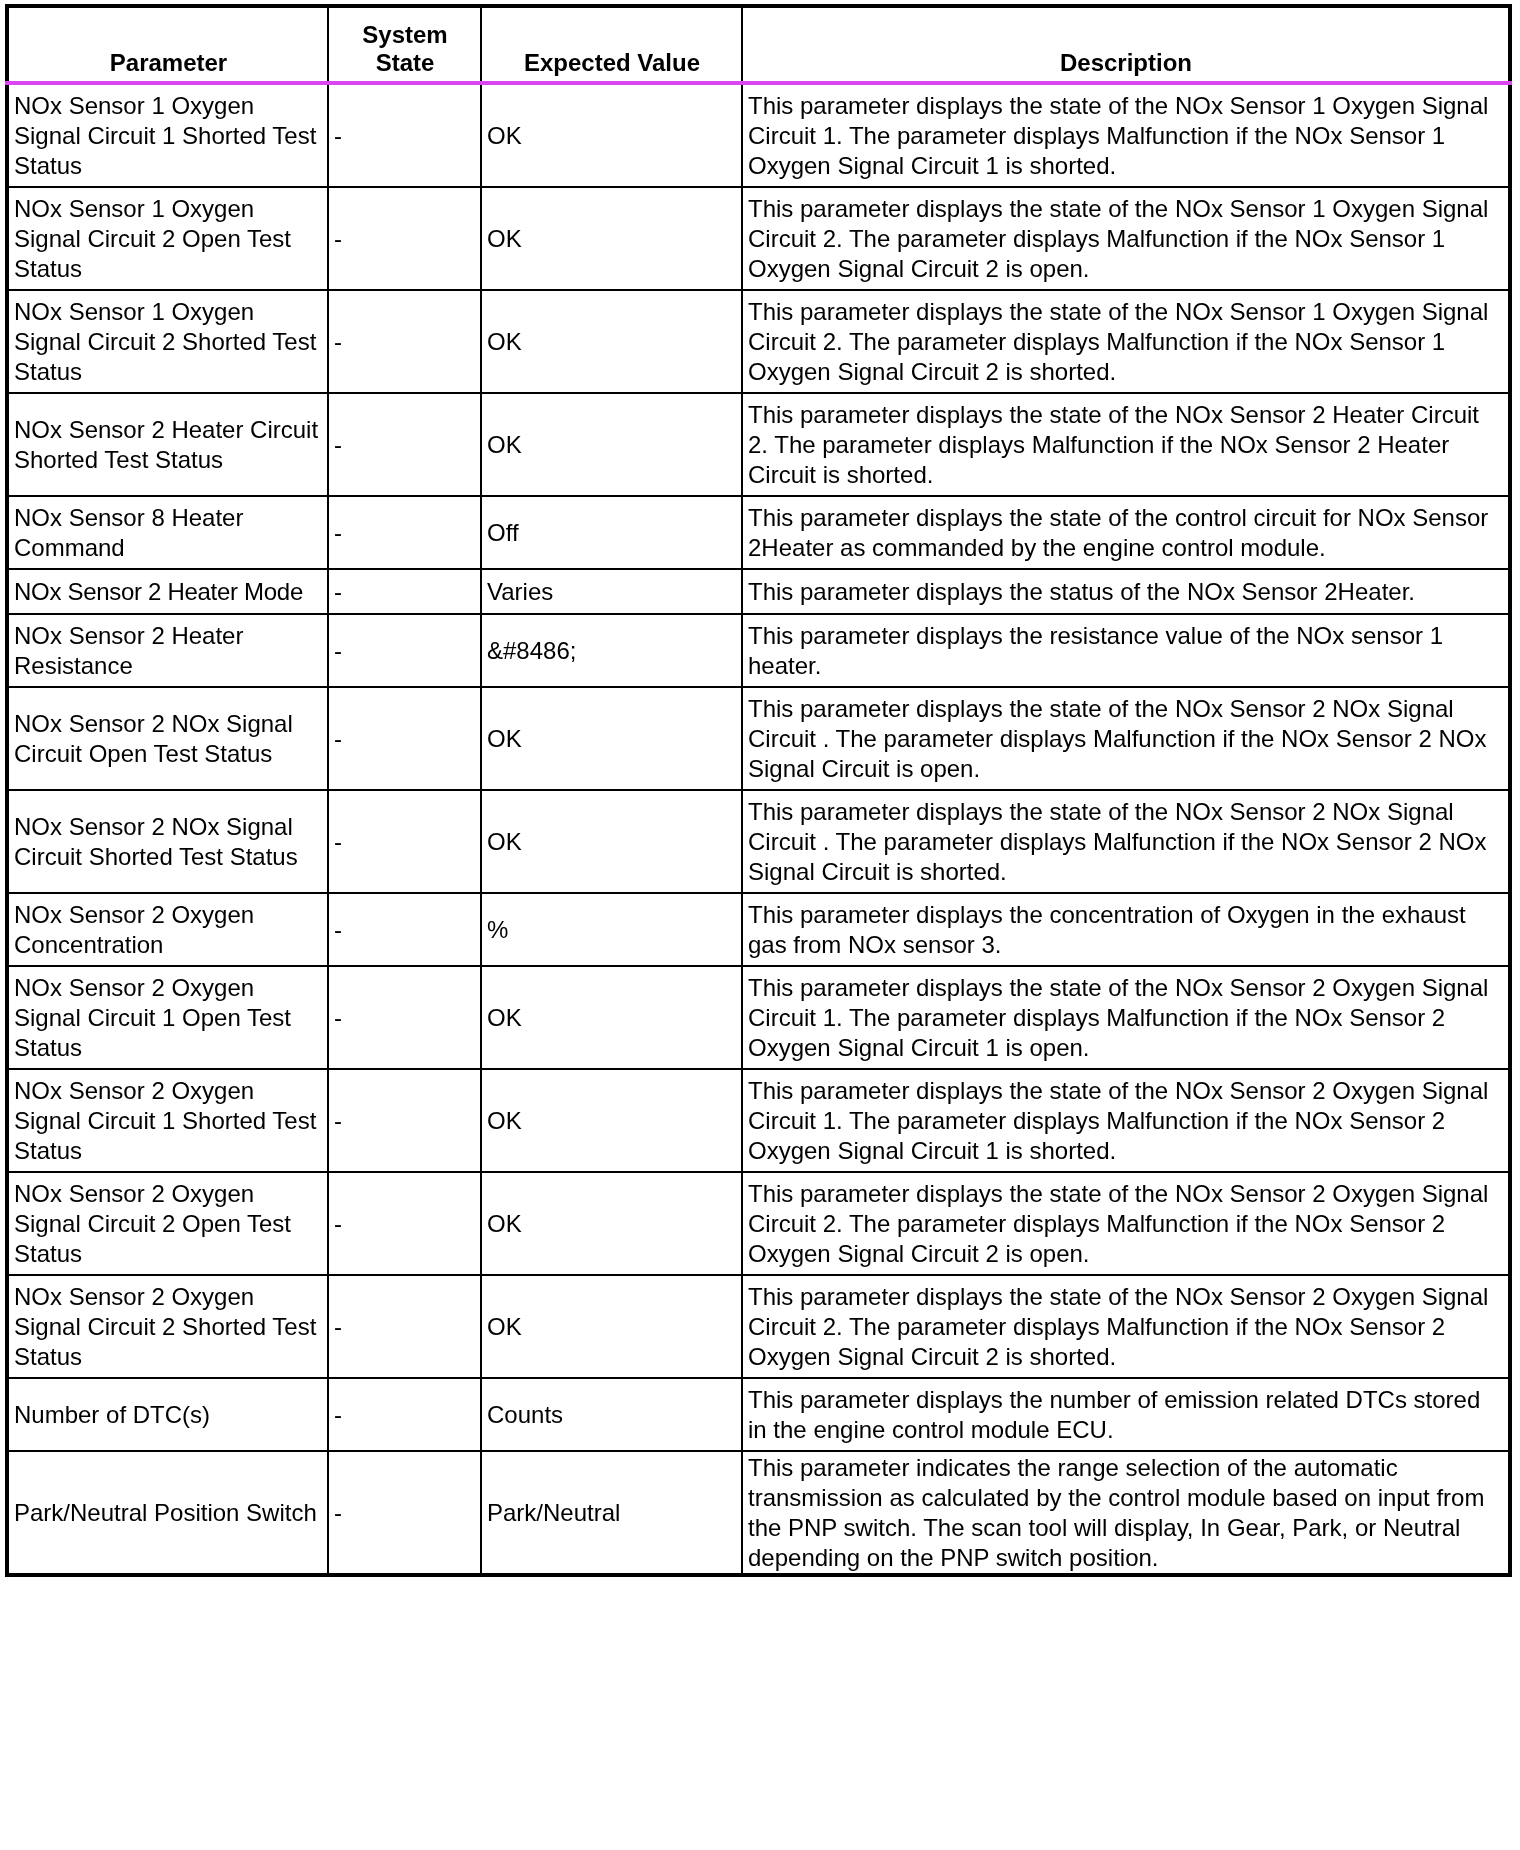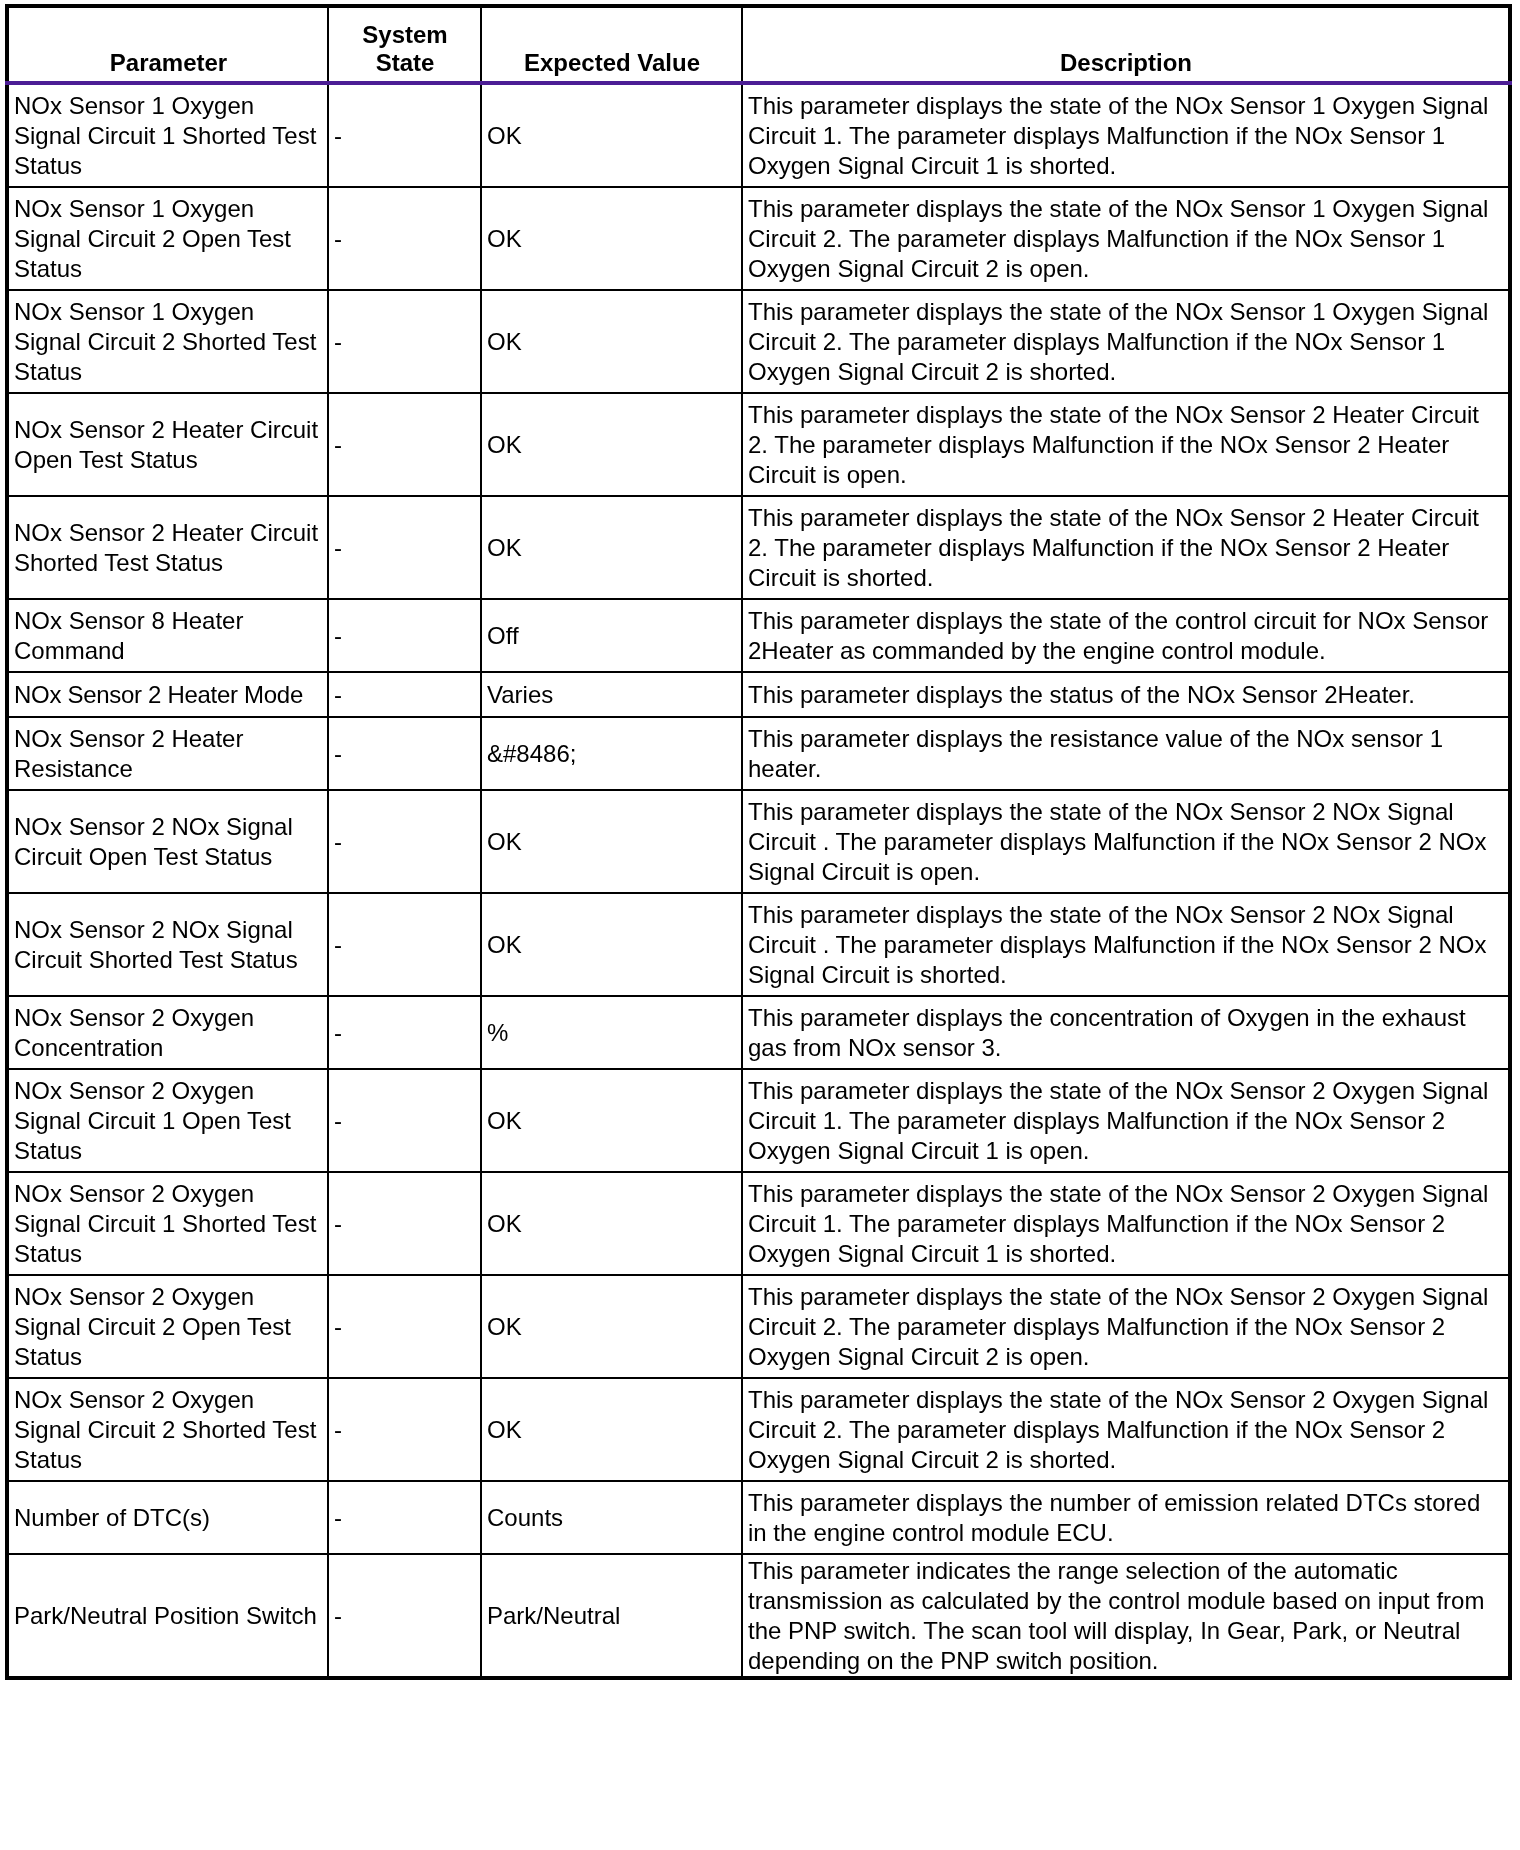--- a/index.html
+++ b/index.html
@@ -39,21 +39,21 @@
       vertical-align: middle;
       text-align: left;
       overflow: hidden;
     }
     th {
       font-weight: bold;
       text-align: center;
       vertical-align: bottom;
       padding-bottom: 4px;
       height: 69px;
-      border-bottom: 4px solid #4c1d95;
+      border-bottom: 4px solid #d946ef;
       line-height: 28px;
     }
     td {
       border-bottom: 2px solid #000;
     }
     tr.r1 td { height: 43px; }
     tr.r2 td { height: 71px; }
     tr.r3 td { height: 101px; }
     tr.r4 td { height: 121px; }
     td.param { letter-spacing: 0; }
@@ -89,26 +89,20 @@
         <td class="param">NOx Sensor 1 Oxygen Signal Circuit 2 Open Test Status</td>
         <td>-</td>
         <td>OK</td>
         <td class="desc">This parameter displays the state of the NOx Sensor 1 Oxygen Signal Circuit 2. The parameter displays Malfunction if the NOx Sensor 1 Oxygen Signal Circuit 2 is open.</td>
       </tr>
       <tr class="r3">
         <td class="param">NOx Sensor 1 Oxygen Signal Circuit 2 Shorted Test Status</td>
         <td>-</td>
         <td>OK</td>
         <td class="desc">This parameter displays the state of the NOx Sensor 1 Oxygen Signal Circuit 2. The parameter displays Malfunction if the NOx Sensor 1 Oxygen Signal Circuit 2 is shorted.</td>
-      </tr>
-      <tr class="r3">
-        <td class="param">NOx Sensor 2 Heater Circuit Open Test Status</td>
-        <td>-</td>
-        <td>OK</td>
-        <td class="desc">This parameter displays the state of the NOx Sensor 2 Heater Circuit 2. The parameter displays Malfunction if the NOx Sensor 2 Heater Circuit is open.</td>
       </tr>
       <tr class="r3">
         <td class="param">NOx Sensor 2 Heater Circuit Shorted Test Status</td>
         <td>-</td>
         <td>OK</td>
         <td class="desc">This parameter displays the state of the NOx Sensor 2 Heater Circuit 2. The parameter displays Malfunction if the NOx Sensor 2 Heater Circuit is shorted.</td>
       </tr>
       <tr class="r2">
         <td class="param">NOx Sensor 8 Heater Command</td>
         <td>-</td>

